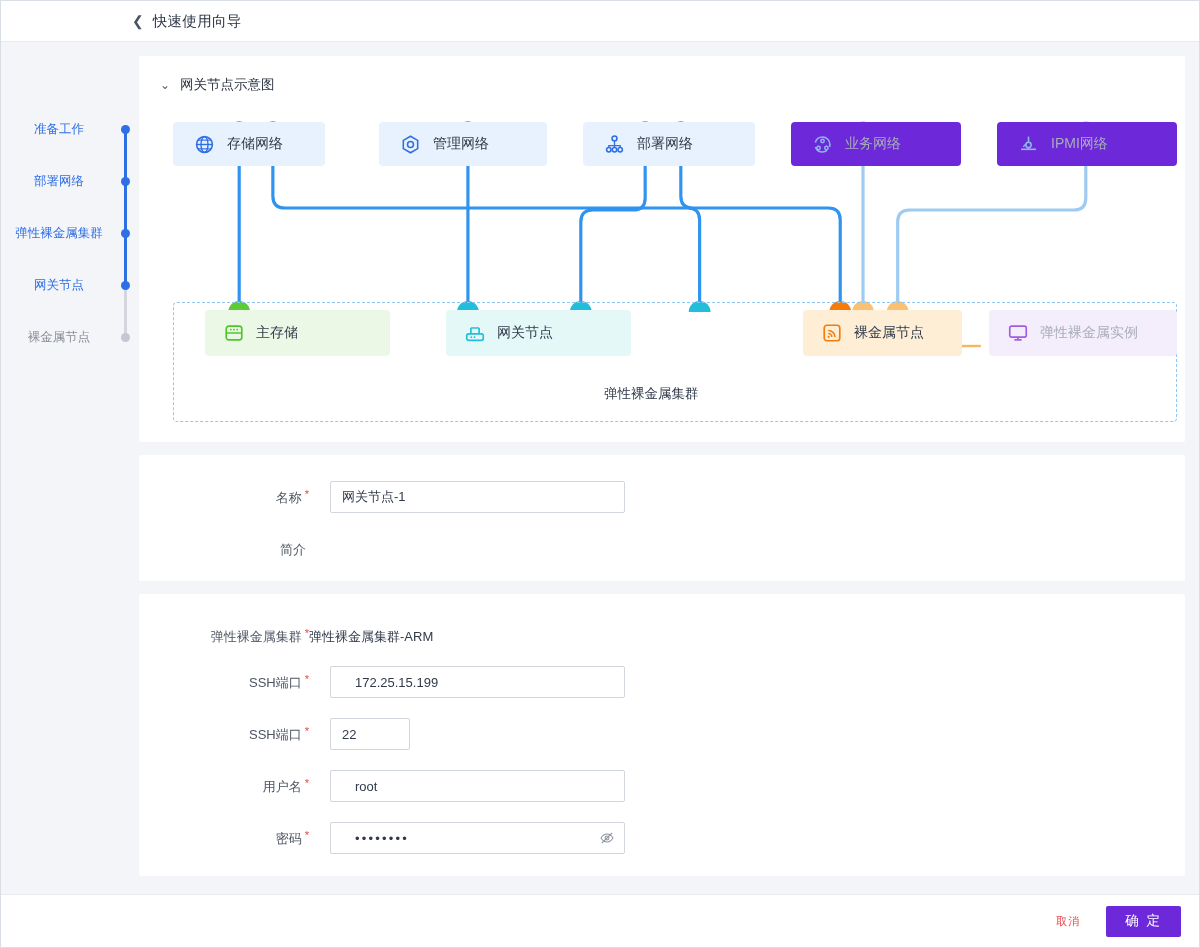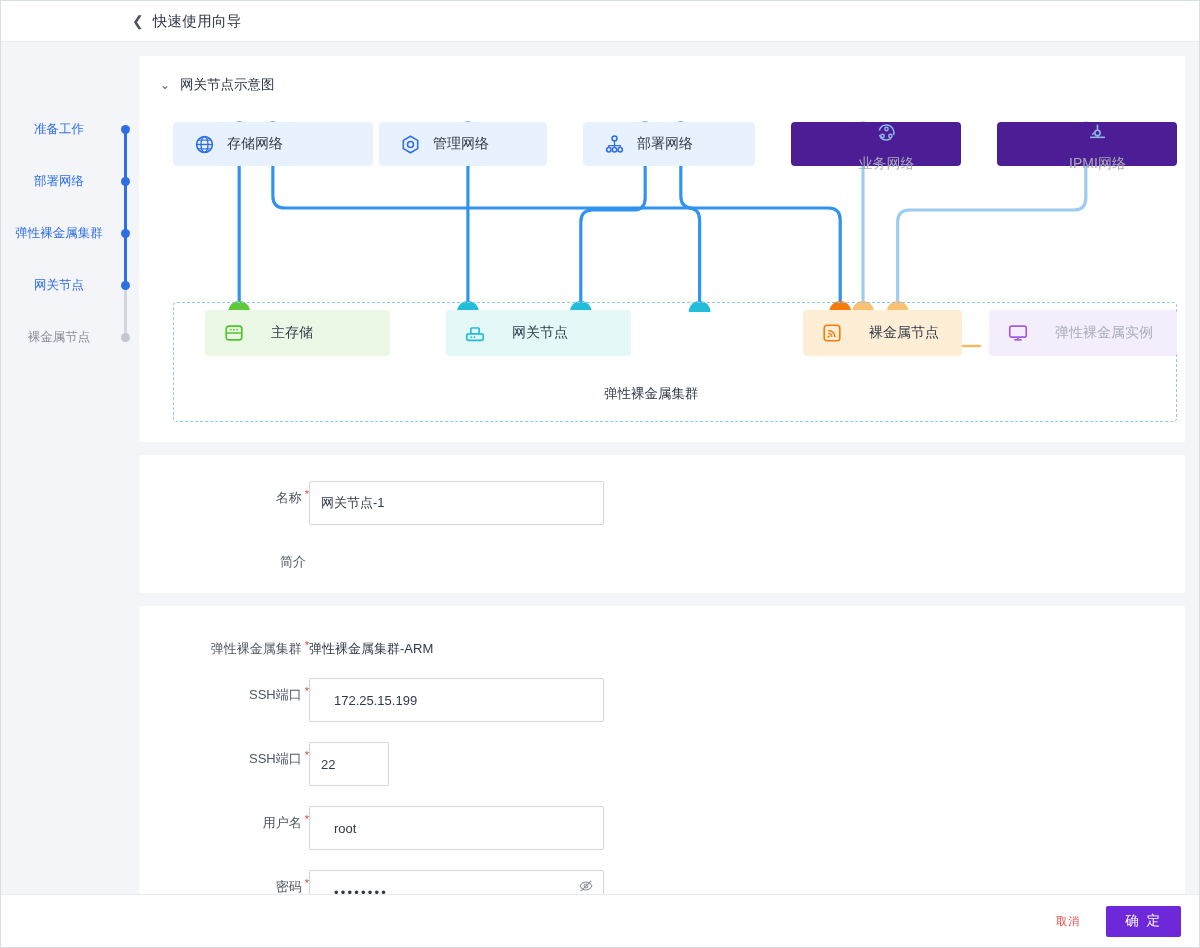--- a/index.html
+++ b/index.html
@@ -133,33 +133,33 @@
     position: absolute;
     height: 44px;
     border-radius: 4px;
     background: #e8f2fe;
     display: flex;
     align-items: center;
     padding-left: 21px;
     gap: 12px;
     cursor: pointer;
   }
-  .net-card.dim { background: #4c1d95; flex-direction: column; }
+  .net-card.dim { background: #6d28d9; }
   .net-label { font-size: 14px; color: #303a4a; }
   .net-card.dim .net-label { color: #a6adb8; }
   .net-icon { width: 21px; height: 21px; display: block; flex: none; }
 
   .node-box {
     position: absolute;
     height: 46px;
     border-radius: 4px;
     display: flex;
     align-items: center;
     padding-left: 18px;
-    gap: 26px;
+    gap: 11px;
     cursor: pointer;
   }
   .node-label { font-size: 14px; color: #303a4a; }
   .node-icon { width: 22px; height: 22px; display: block; flex: none; }
   .node-box.green { background: #eaf8e5; }
   .node-box.cyan  { background: #e4f8f8; }
   .node-box.amber { background: #fdeed5; }
   .node-box.purple{ background: #f4eefc; }
   .node-box.purple .node-label { color: #a8adb7; }
 
@@ -200,31 +200,32 @@
   }
   .flabel .req {
     color: #e8453c;
     font-size: 11px;
     margin-left: 3px;
     vertical-align: top;
     line-height: 1;
   }
   .fctrl { position: relative; display: flex; align-items: flex-start; }
   .inp {
-    height: 44px;
+    height: 32px;
     border: 1px solid #d2d6dd;
     border-radius: 2px;
     background: #fff;
     font-size: 13px;
     color: #303a4a;
     padding: 0 11px;
     display: flex;
     align-items: center;
     cursor: text;
     white-space: nowrap;
+    margin-left: 21px;
   }
   .inp.w-wide  { width: 295px; }
   .inp.w-wide2 { width: 295px; padding-left: 24px; }
   .inp.w-small { width: 80px; }
   .ta {
     width: 295px;
     height: 70px;
     border: 1px solid #d2d6dd;
     border-radius: 2px;
     background: #fff;
@@ -373,21 +374,21 @@
             <path d="M303,200 a11,11 0 0 1 22,0 z" fill="#22bdd9" transform="translate(0,0)"></path>
             <path d="M417,200 a11,11 0 0 1 22,0 z" fill="#22bdd9"></path>
             <path d="M679,200 a11,11 0 0 1 22,0 z" fill="#f57c0a"></path>
             <path d="M702,200 a11,11 0 0 1 22,0 z" fill="#fbc173"></path>
             <path d="M737,200 a11,11 0 0 1 22,0 z" fill="#fbc173"></path>
 
             <line x1="805" y1="234" x2="832" y2="234" stroke="#f7b65f" stroke-width="2.4"></line>
             <circle cx="800" cy="234" r="5.2" fill="#ffffff" stroke="#f7b65f" stroke-width="2.4"></circle>
           </svg>
 
-          <div class="net-card" style="left:16px; top:10px; width:200px;">
+          <div class="net-card" style="left:16px; top:10px; width:152px;">
             <svg class="net-icon" viewBox="0 0 24 24">
               <circle cx="12" cy="12" r="9" fill="none" stroke="#2f6fe4" stroke-width="1.8"></circle>
               <ellipse cx="12" cy="12" rx="4" ry="9" fill="none" stroke="#2f6fe4" stroke-width="1.6"></ellipse>
               <line x1="3" y1="12" x2="21" y2="12" stroke="#2f6fe4" stroke-width="1.6"></line>
               <line x1="4.2" y1="7" x2="19.8" y2="7" stroke="#2f6fe4" stroke-width="1.3"></line>
               <line x1="4.2" y1="17" x2="19.8" y2="17" stroke="#2f6fe4" stroke-width="1.3"></line>
             </svg>
             <span class="net-label">存储网络</span>
           </div>
 

